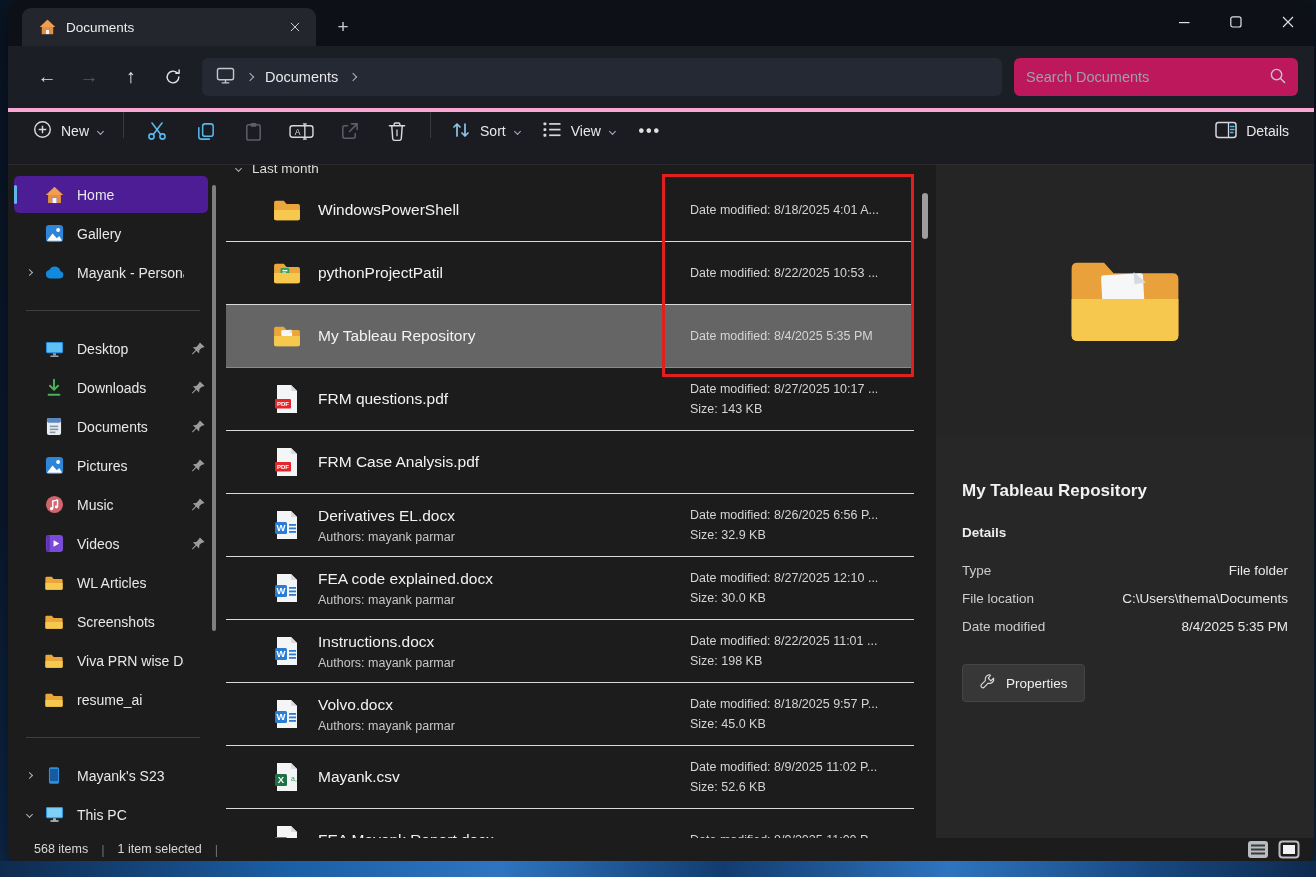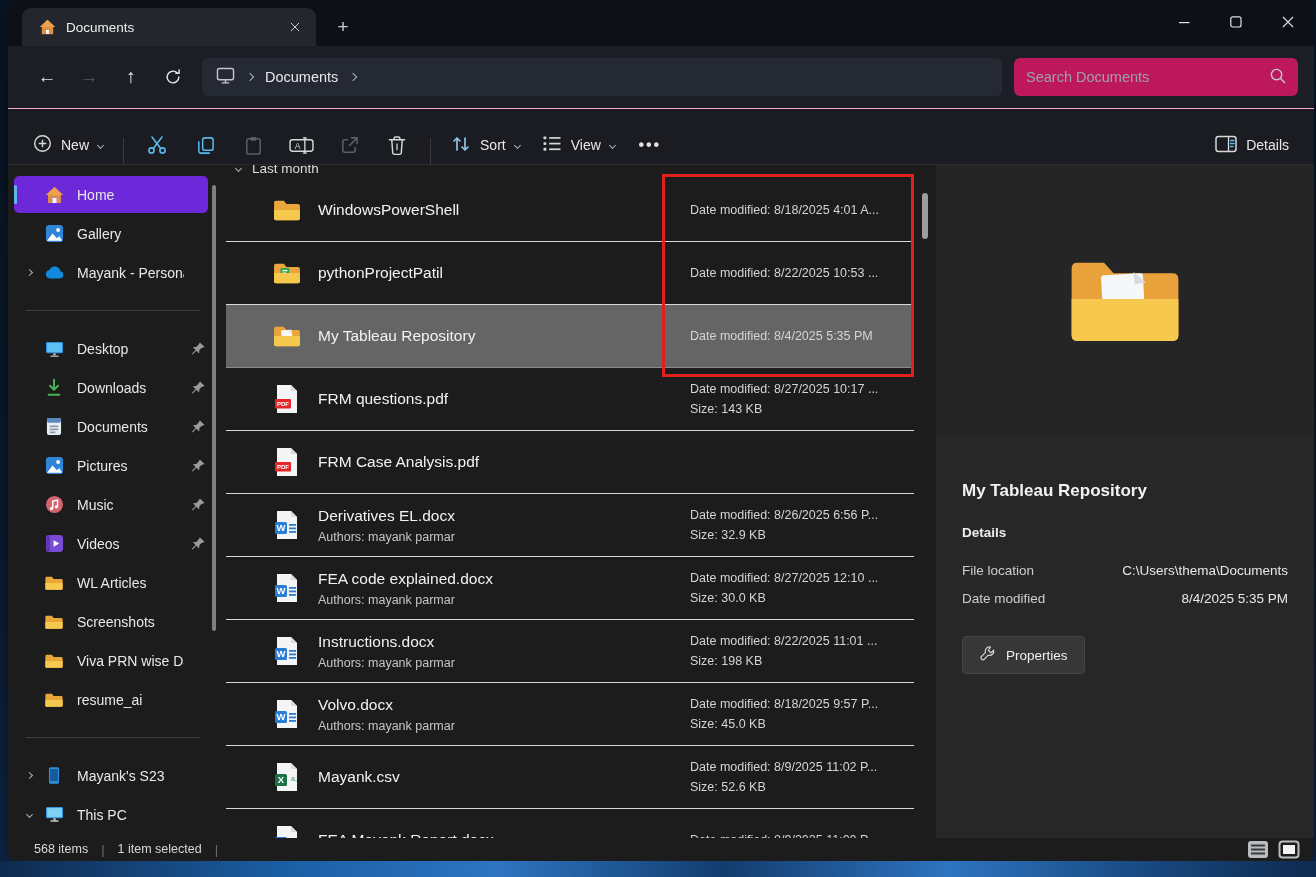--- a/index.html
+++ b/index.html
@@ -36,37 +36,37 @@
   .search{width:284px;height:38px;background:#be185d;border-radius:6px;display:flex;align-items:center;padding:0 12px;}
   .search input{flex:1;background:transparent;border:none;outline:none;color:#e6e6e6;font-size:14.5px;
     font-family:"Liberation Sans",sans-serif;}
   .search input::placeholder{color:#9aa1ab;}
   .chev{display:inline-block;width:6px;height:6px;border-right:1.4px solid #aeb3bb;border-bottom:1.4px solid #aeb3bb;}
   .chev.r{transform:rotate(-45deg);}
   .chev.d{transform:rotate(45deg);}
   .chev.sm{width:5px;height:5px;}
 
   
-  .toolbar{height:57px;background:#1a1c21;border-top:1px solid #f9a8d4;border-bottom:1px solid #2c2c2e;
-    display:flex;align-items:flex-end;padding:0 14px;flex-shrink:0;}
+  .toolbar{height:57px;background:#1a1c21;border-top:4px solid #f9a8d4;border-bottom:1px solid #2c2c2e;
+    display:flex;align-items:flex-start;padding:0 14px;flex-shrink:0;}
   .tb-btn{height:38px;border-radius:5px;display:flex;align-items:center;gap:9px;padding:0 11px;
     color:#e8e8e8;font-size:14px;}
   .tb-icon-btn{width:48px;height:38px;display:flex;align-items:center;justify-content:center;border-radius:5px;}
   .tb-divider{width:1px;height:26px;background:#3a3a3d;margin:0 9px;}
   .tb-spacer{flex:1;}
   .dots{color:#e0e0e0;font-size:16px;letter-spacing:2px;font-weight:bold;}
 
   
   .content{flex:1;display:flex;background:#1c1c1c;overflow:hidden;}
 
   
   .sidebar{width:210px;flex-shrink:0;position:relative;padding-top:11px;overflow:hidden;}
   .sb-item{height:37px;display:flex;align-items:center;margin:0 10px 2px 6px;border-radius:5px;
     padding-left:2px;font-size:14px;color:#e8e8e8;position:relative;}
-  .sb-item.selected{background:#6d28d9;}
+  .sb-item.selected{background:#4c1d95;}
   .sb-item.selected::before{content:"";position:absolute;left:0;top:9px;bottom:9px;width:3px;border-radius:2px;background:#5fb7e8;}
   .sb-chev{width:26px;display:flex;align-items:center;justify-content:center;flex-shrink:0;}
   .sb-icon{width:24px;height:20px;margin-right:11px;display:flex;align-items:center;justify-content:center;flex-shrink:0;}
   .sb-label{flex:1;white-space:nowrap;overflow:hidden;}
   .sb-pin{width:20px;margin-left:4px;flex-shrink:0;display:flex;align-items:center;justify-content:center;}
   .sb-divider{height:1px;background:#3e3e40;margin:19px 18px;}
   .sb-scrollbar{position:absolute;right:2px;top:20px;width:4px;height:446px;background:#7f7f7f;border-radius:2px;}
 
   
   .filelist{flex:1;position:relative;overflow:hidden;padding-left:8px;background:#1c1c1c;}
@@ -731,20 +731,24 @@
             <path d="M36.5 10.8 l6.5 5.5 -6 1 Z" fill="#d8dade"></path>
             <path d="M4 25 H60 V44 q0 3-3 3 H7 q-3 0-3-3 Z" fill="#f6c94e"></path>
           </svg>
         </span>
       </div>
       <div class="dp-info">
         <div class="dp-title">My Tableau Repository</div>
         <div class="dp-section">Details</div>
         <div id="details-rows">
             <div class="dt-row">
+              <span class="dt-label">Type</span>
+              <span class="dt-value">File folder</span>
+            </div>
+            <div class="dt-row">
               <span class="dt-label">File location</span>
               <span class="dt-value">C:\Users\thema\Documents</span>
             </div>
             <div class="dt-row">
               <span class="dt-label">Date modified</span>
               <span class="dt-value">8/4/2025 5:35 PM</span>
             </div>
           </div>
         <div class="props-btn">
           <span>

